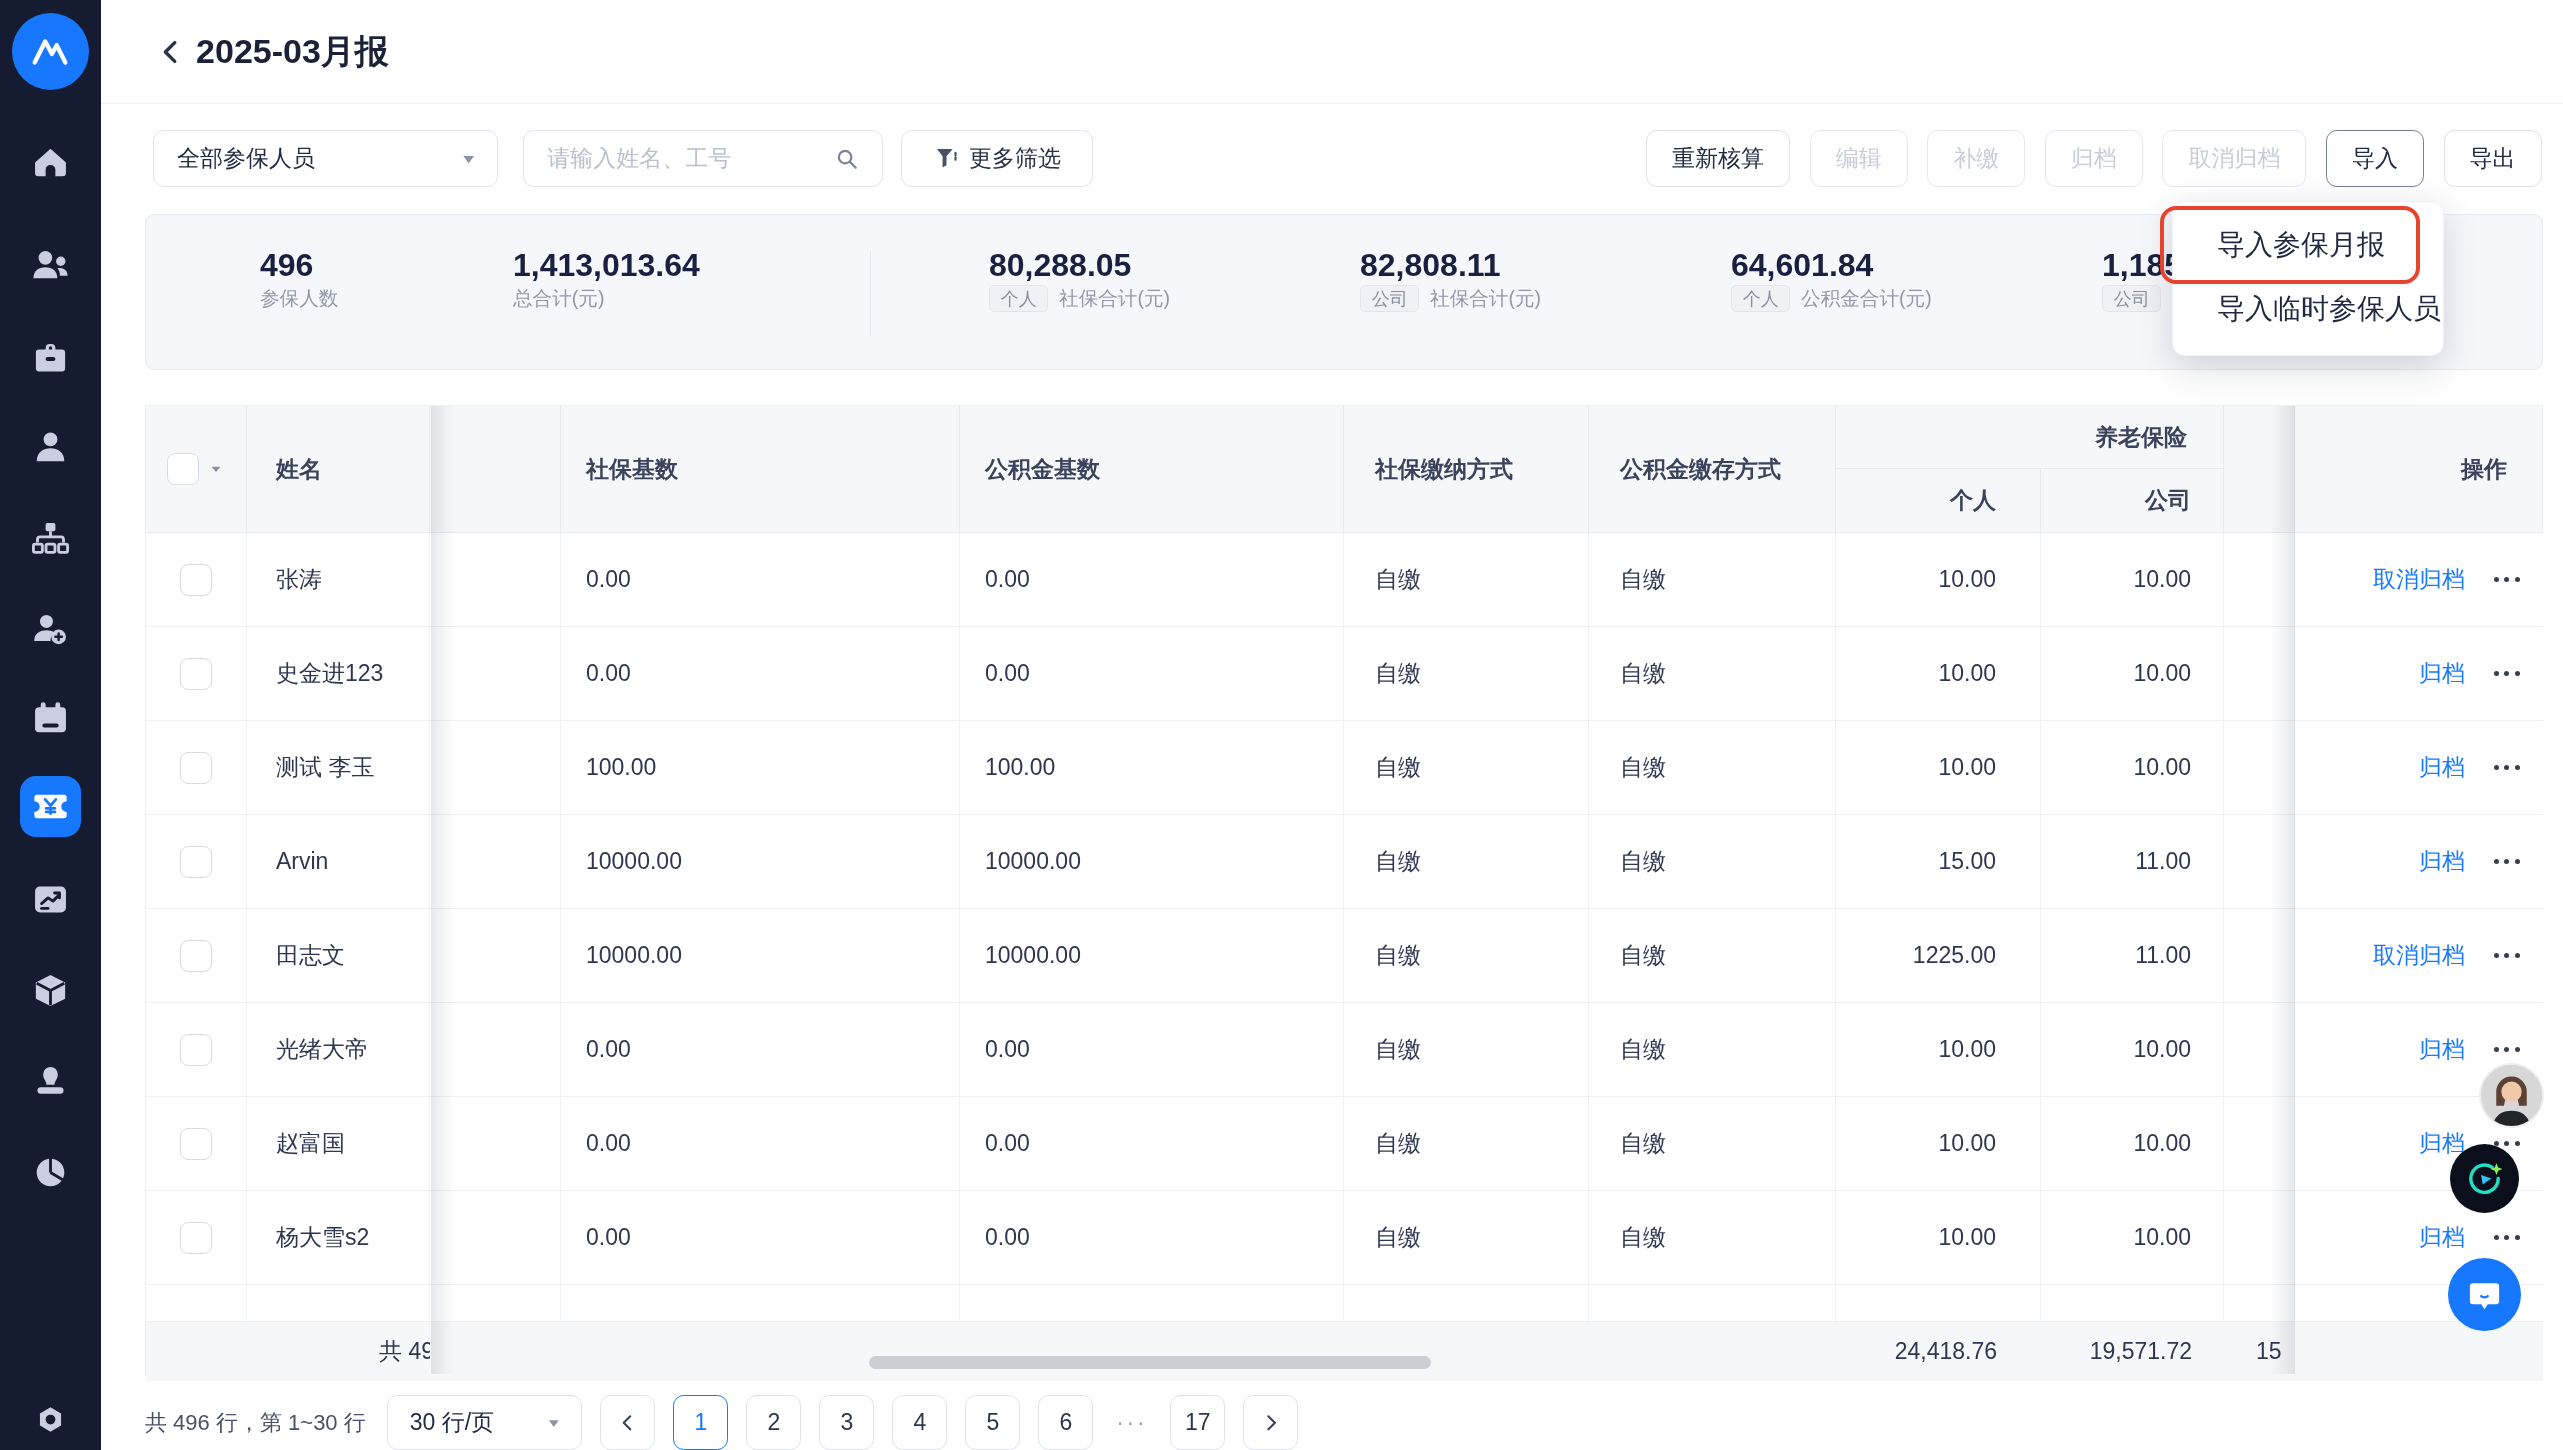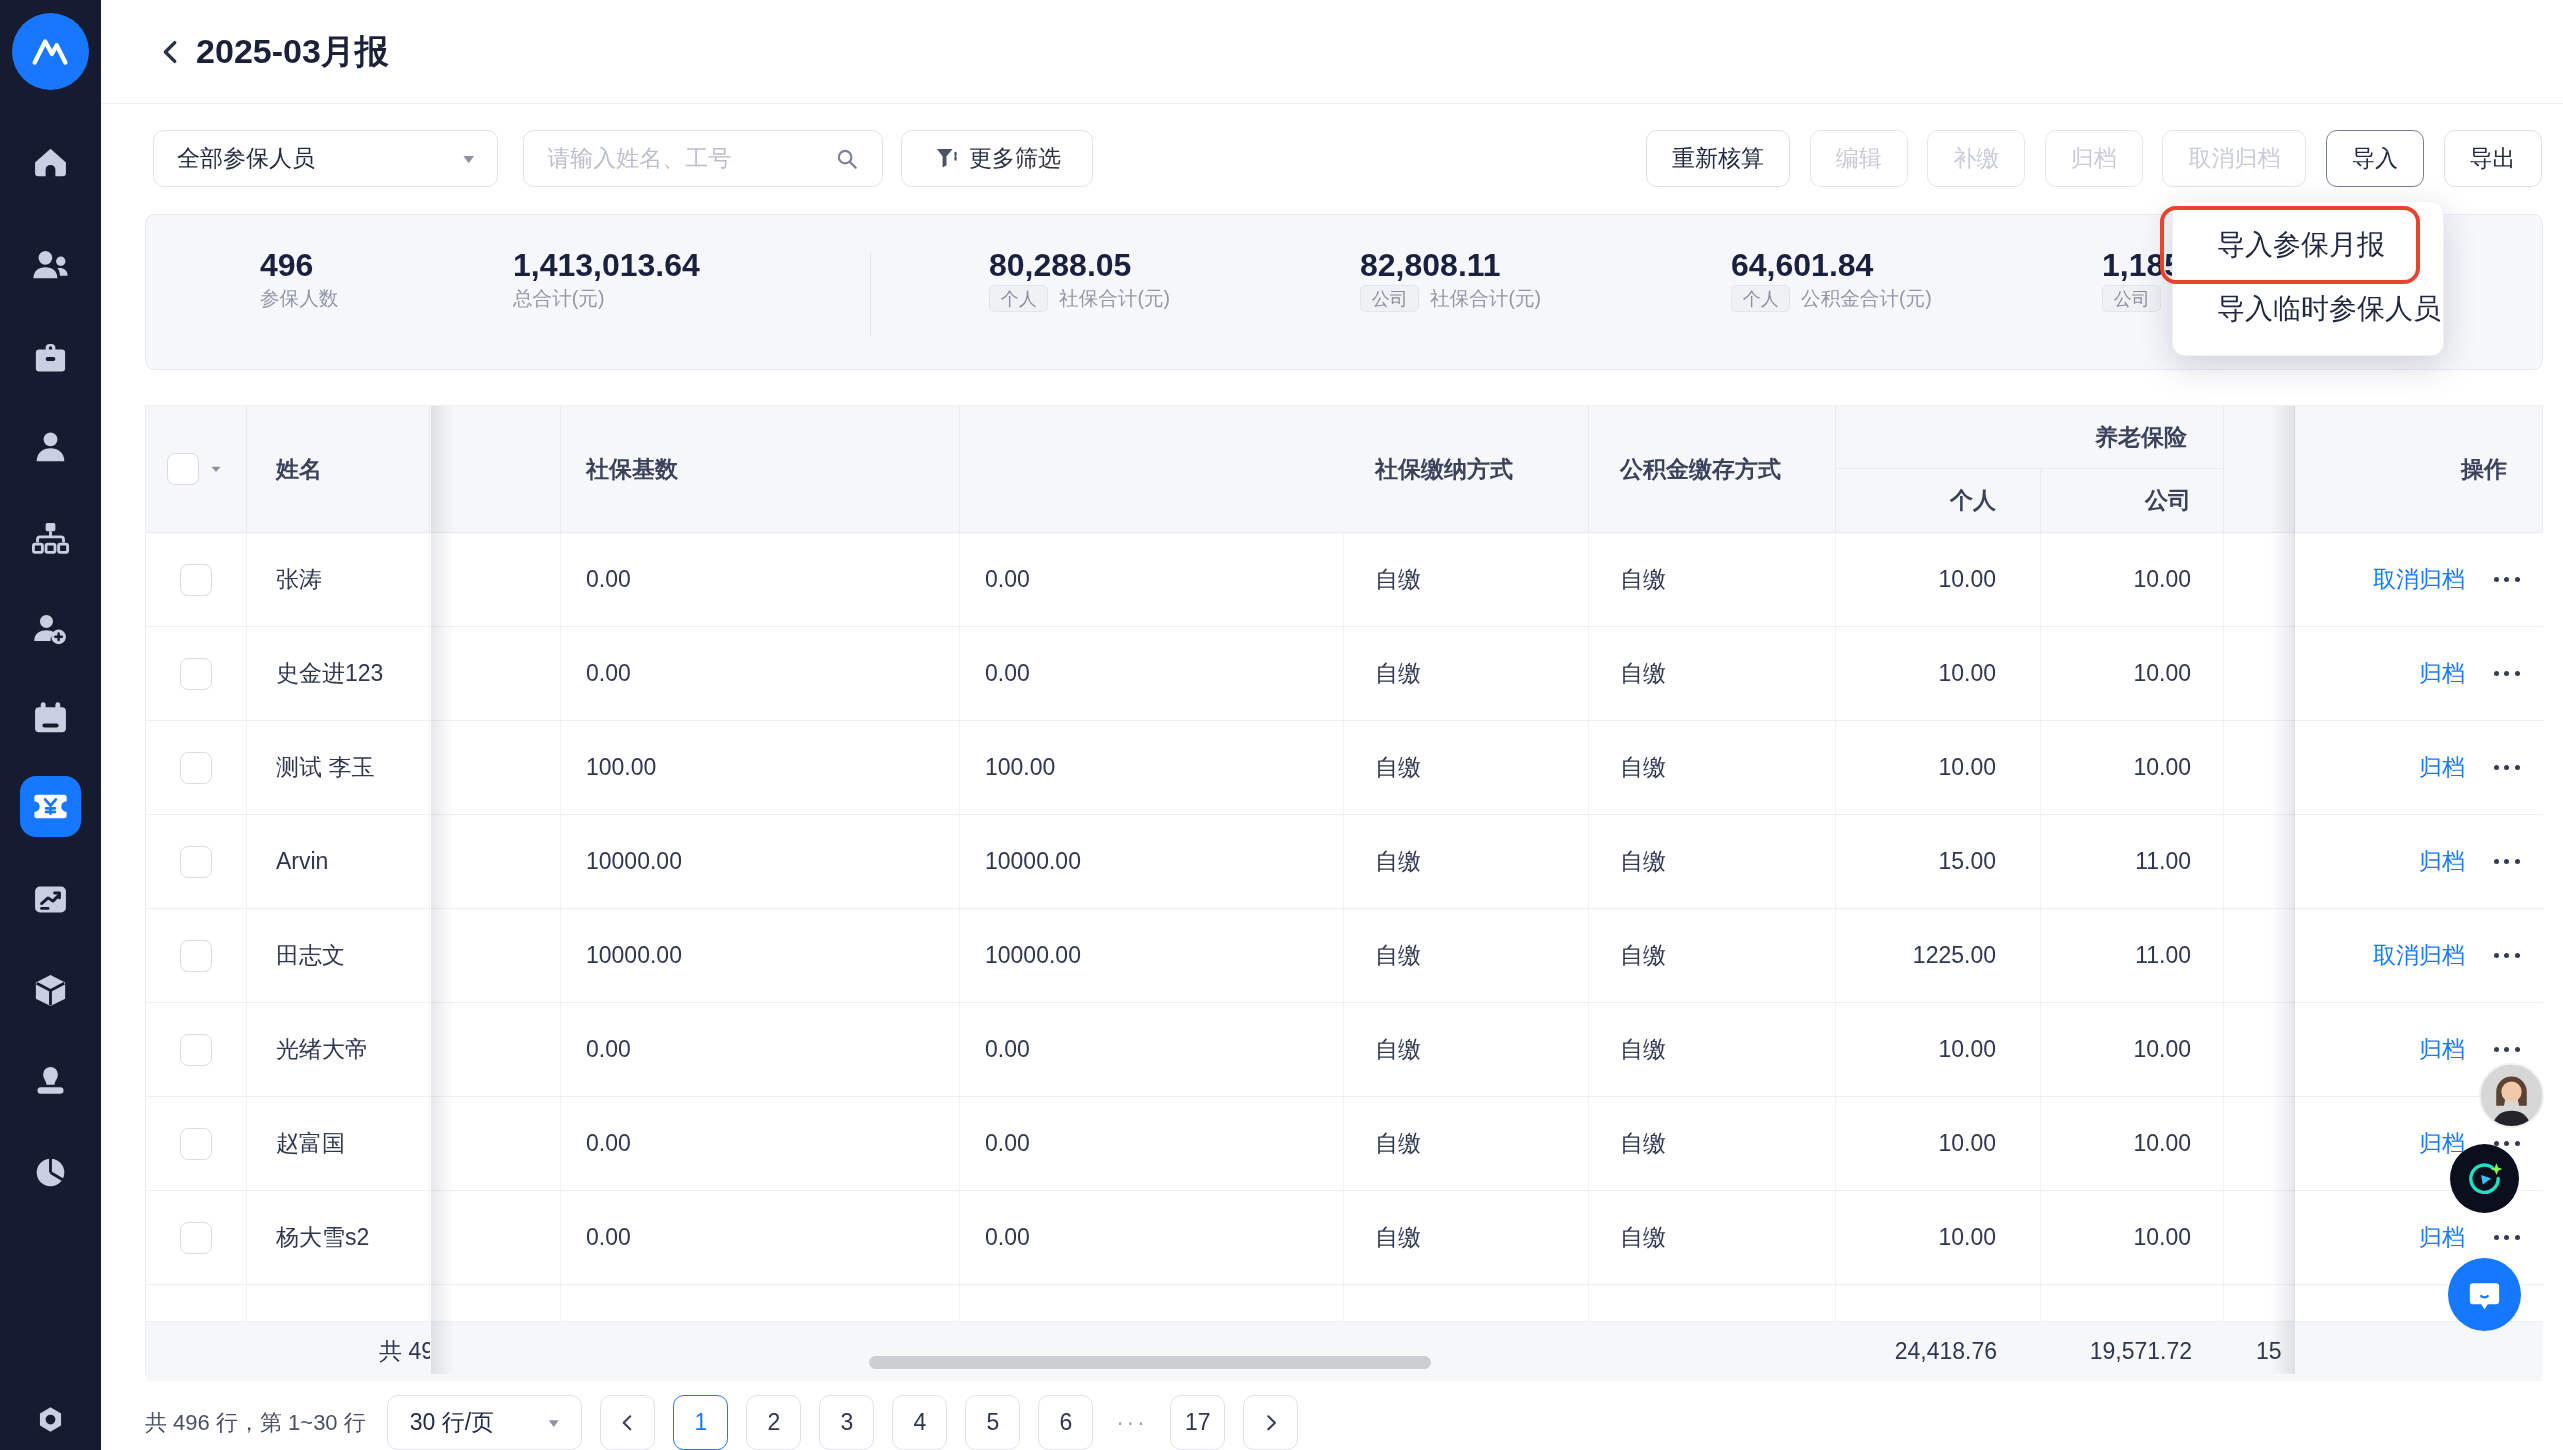--- a/index.html
+++ b/index.html
@@ -285,20 +285,21 @@
     <div class="tr thead">
       <div class="th span2 chk-cell" style="grid-column:1;justify-content:center">
         <span class="chk"></span>
         <svg width="18" height="18" viewBox="0 0 24 24">
             <path d="M6 9 L18 9 L12 16 Z" fill="#8b91a3"></path>
           </svg>
       </div>
       <div class="th span2 pl2" style="grid-column:2">姓名</div>
       <div class="th span2" style="grid-column:3"></div>
       <div class="th span2 pl" style="grid-column:4">社保基数</div>
+      <div class="th span2 pl" style="grid-column:5">公积金基数</div>
       <div class="th span2 pl3" style="grid-column:6">社保缴纳方式</div>
       <div class="th span2 pl3" style="grid-column:7">公积金缴存方式</div>
       <div class="th" style="grid-column:8/10;grid-row:1;justify-content:flex-end;padding-right:36px;border-bottom:0.9px solid #e8eaef">养老保险</div>
       <div class="th num" style="grid-column:8;grid-row:2">个人</div>
       <div class="th num2" style="grid-column:9;grid-row:2">公司</div>
       <div class="th span2" style="grid-column:10"></div>
       <div class="th span2 ops-h" style="grid-column:11">操作</div>
     </div>
 
     <div class="tr body-row">

